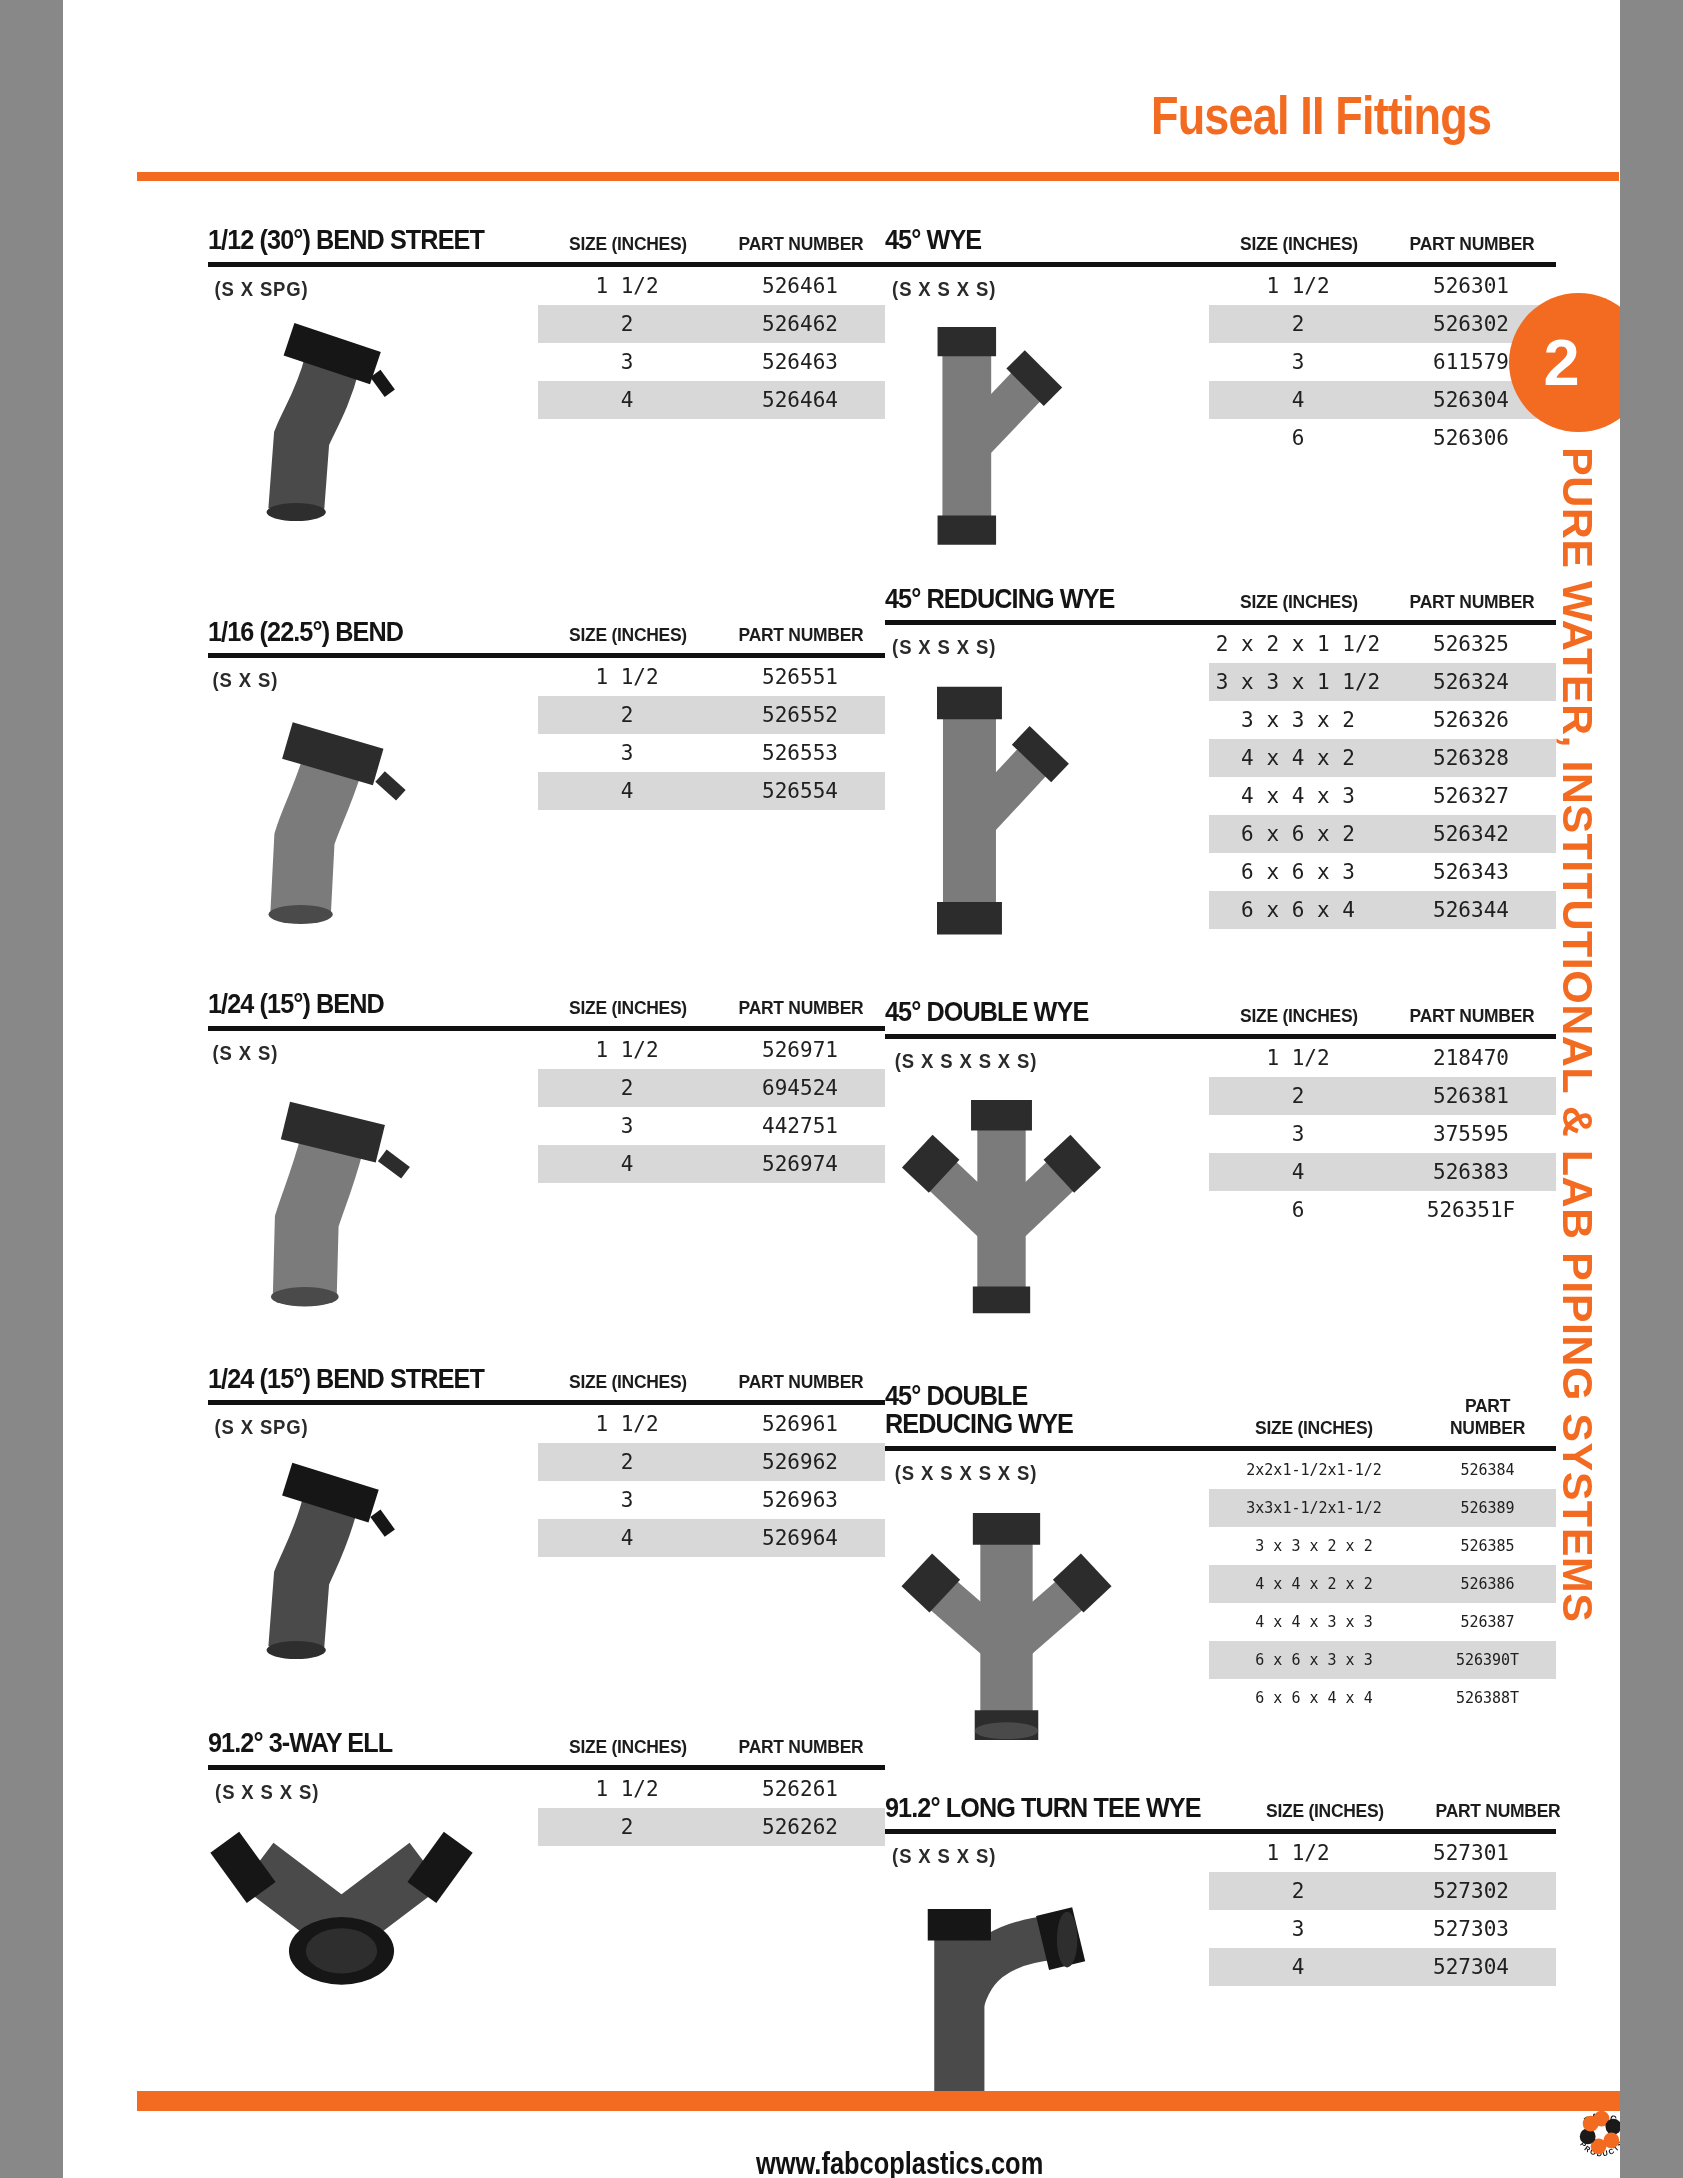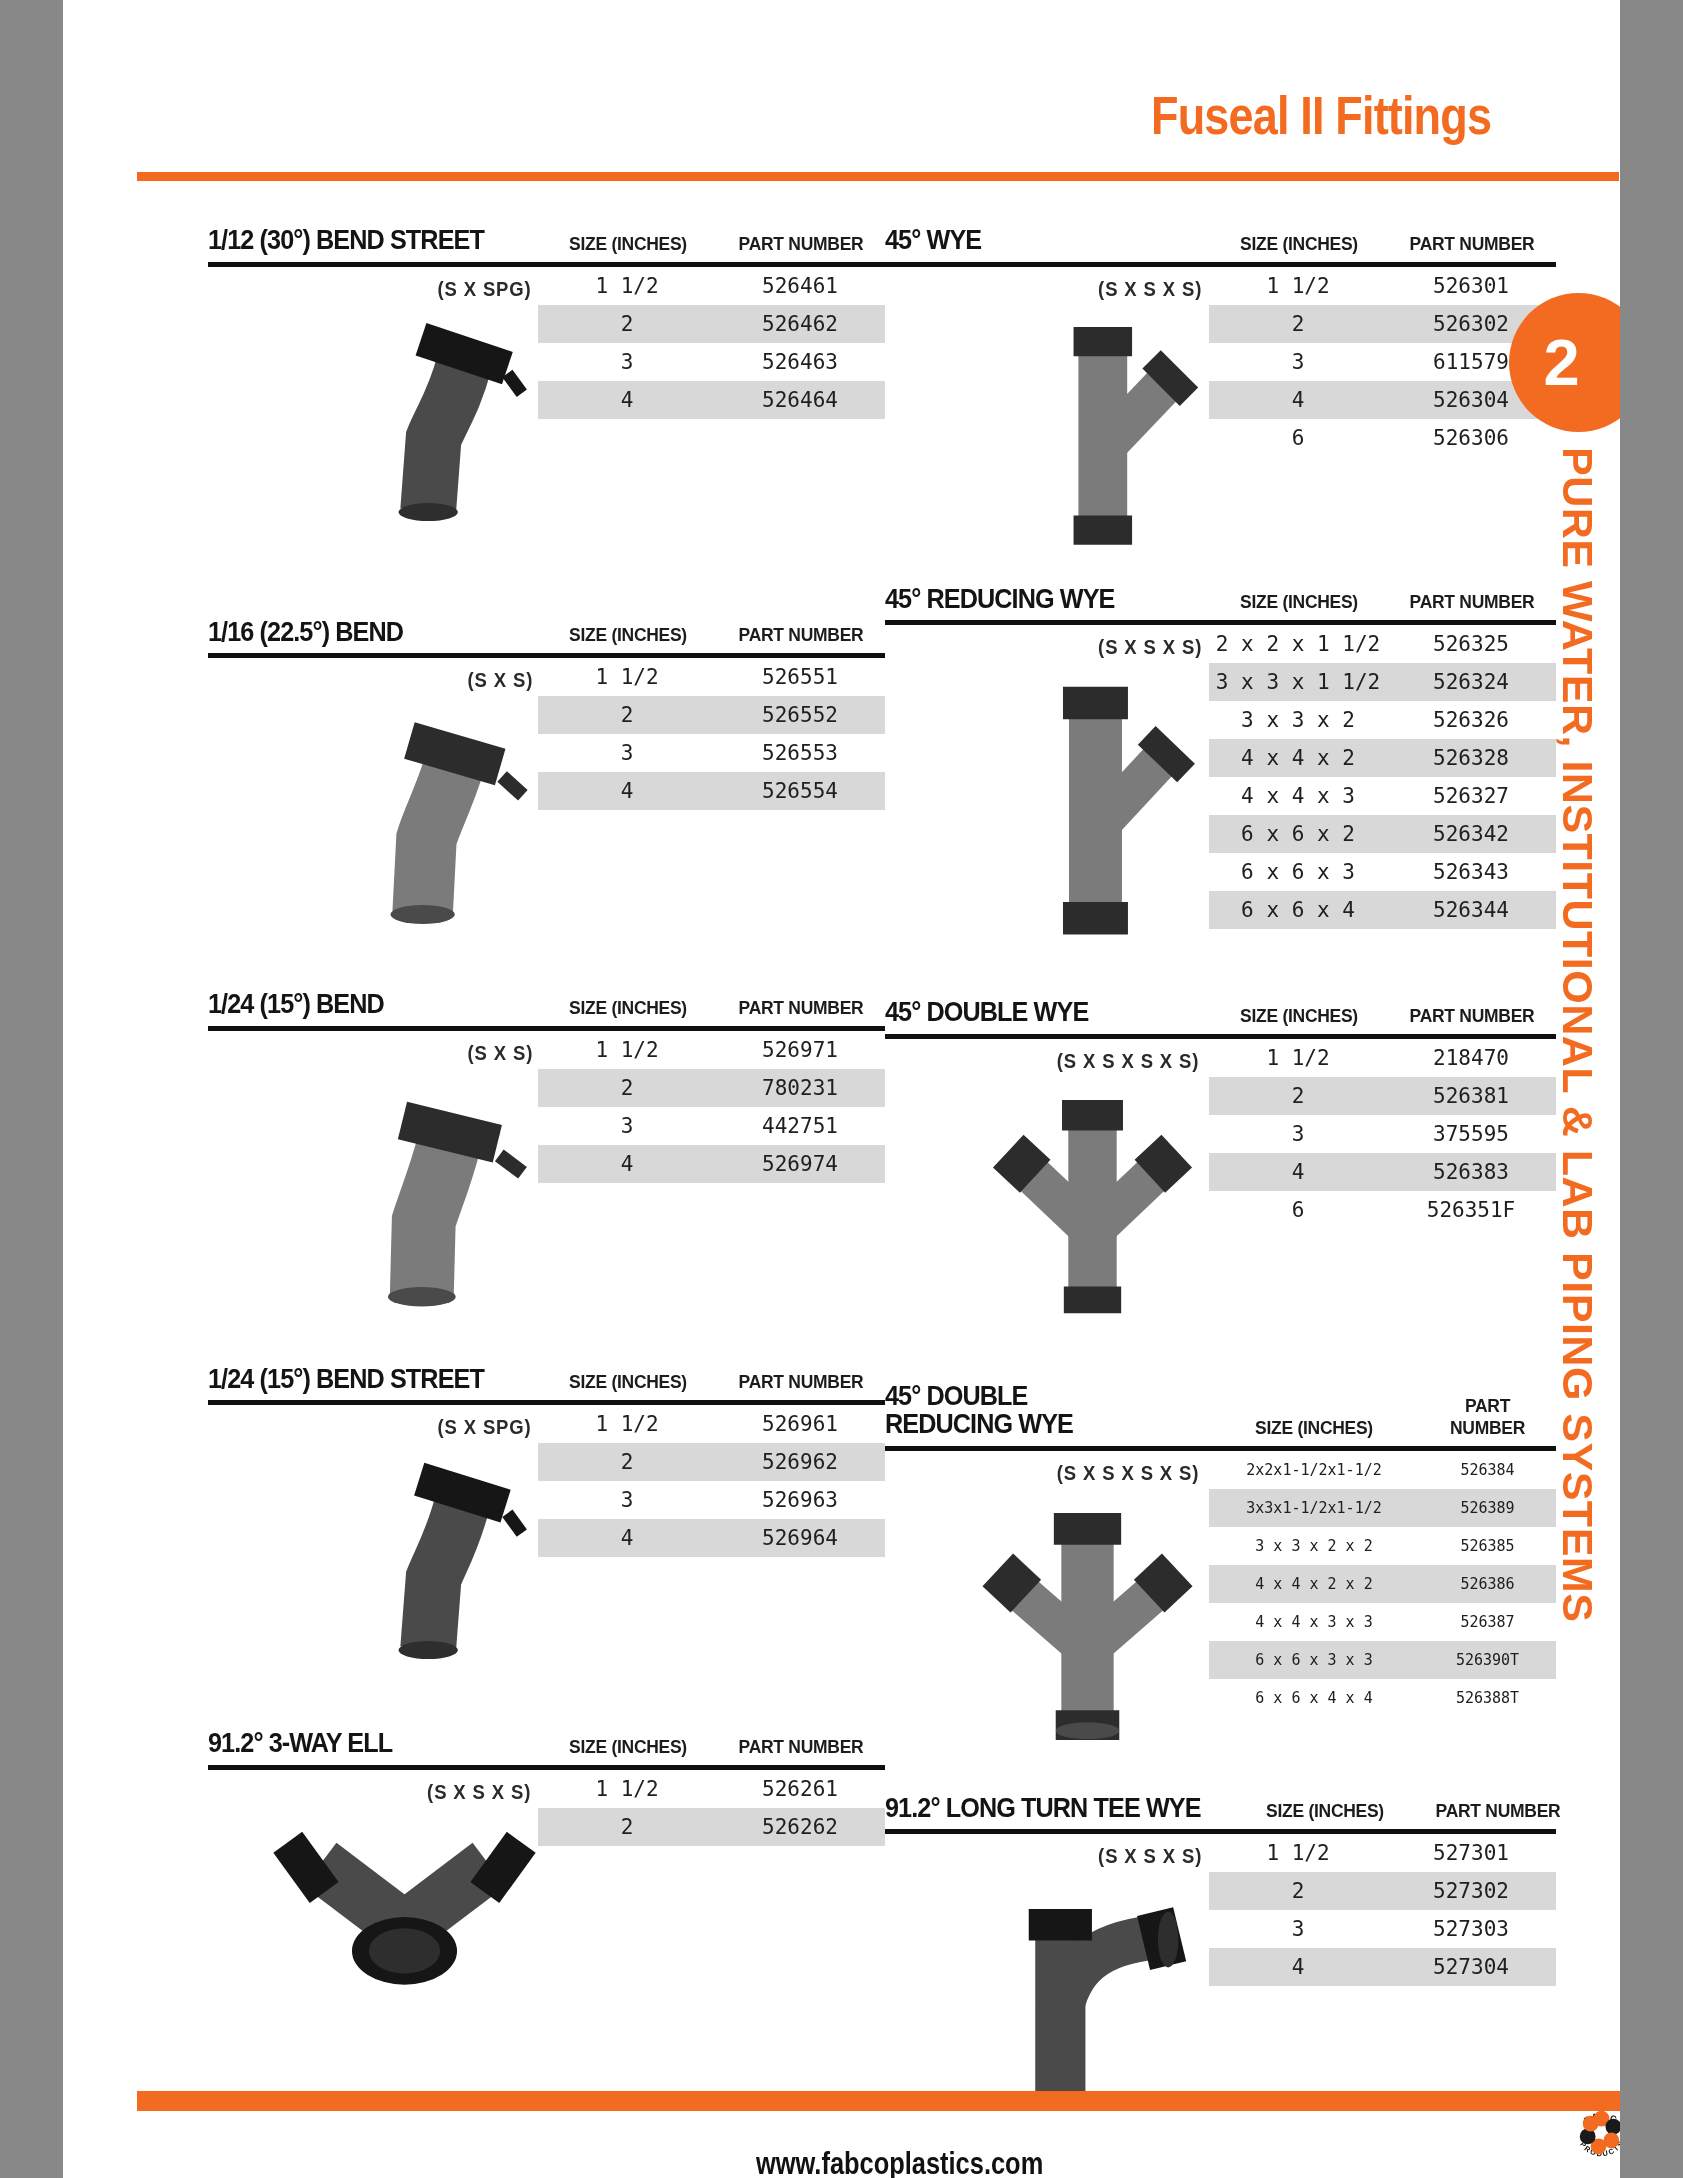--- a/index.html
+++ b/index.html
@@ -32,21 +32,21 @@
   .sec-title{
     margin:0;font-size:28px;font-weight:800;color:var(--ink);letter-spacing:-1px;
     transform:scaleX(0.9);transform-origin:left bottom;white-space:nowrap;line-height:1.02;
   }
   .th{
     text-align:center;font-size:19px;font-weight:700;color:#1c1c1c;letter-spacing:-0.3px;
     transform:scaleX(0.92);transform-origin:center bottom;
   }
   .th .l{display:block;line-height:1.15;}
   .sec-body{display:grid;grid-template-columns:1fr 347px;}
-  .left-cell{display:flex;flex-direction:column;align-items:flex-end;padding-top:10px;}
+  .left-cell{display:flex;flex-direction:column;align-items:flex-start;padding-top:10px;}
   .conn{
     font-size:21px;font-weight:700;color:#2a2a2a;letter-spacing:1px;
     transform:scaleX(0.88);
   }
   figure{margin:8px 0 0 0;}
   .rows .row{display:grid;grid-template-columns:178px 168px;height:38px;align-items:center;}
   .rows .row.alt{background:var(--stripe);}
   .cell{text-align:center;font-family:"DejaVu Sans Mono",monospace;font-size:21px;color:#202020;}
   
   .sec-drw .sec-head{grid-template-columns:1fr 210px 137px;}
@@ -207,21 +207,21 @@
           </div>
           <div class="rows">
 
               <div class="row">
                 <div class="cell">1 1/2</div>
                 <div class="cell">526971</div>
               </div>
 
               <div class="row alt">
                 <div class="cell">2</div>
-                <div class="cell">780231</div>
+                <div class="cell">694524</div>
               </div>
 
               <div class="row">
                 <div class="cell">3</div>
                 <div class="cell">442751</div>
               </div>
 
               <div class="row alt">
                 <div class="cell">4</div>
                 <div class="cell">526974</div>

